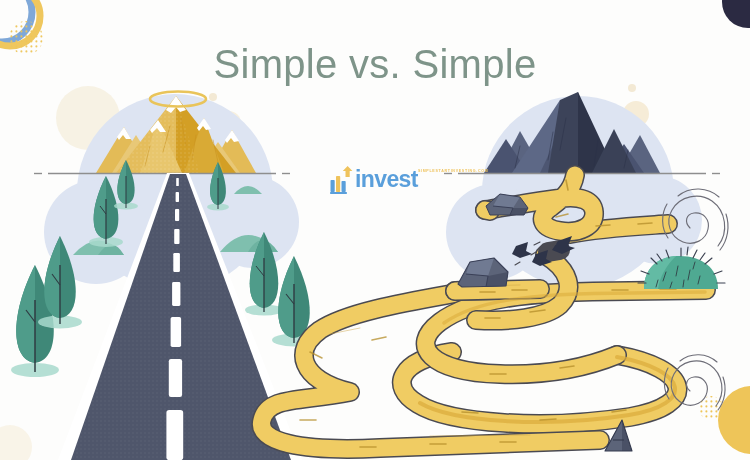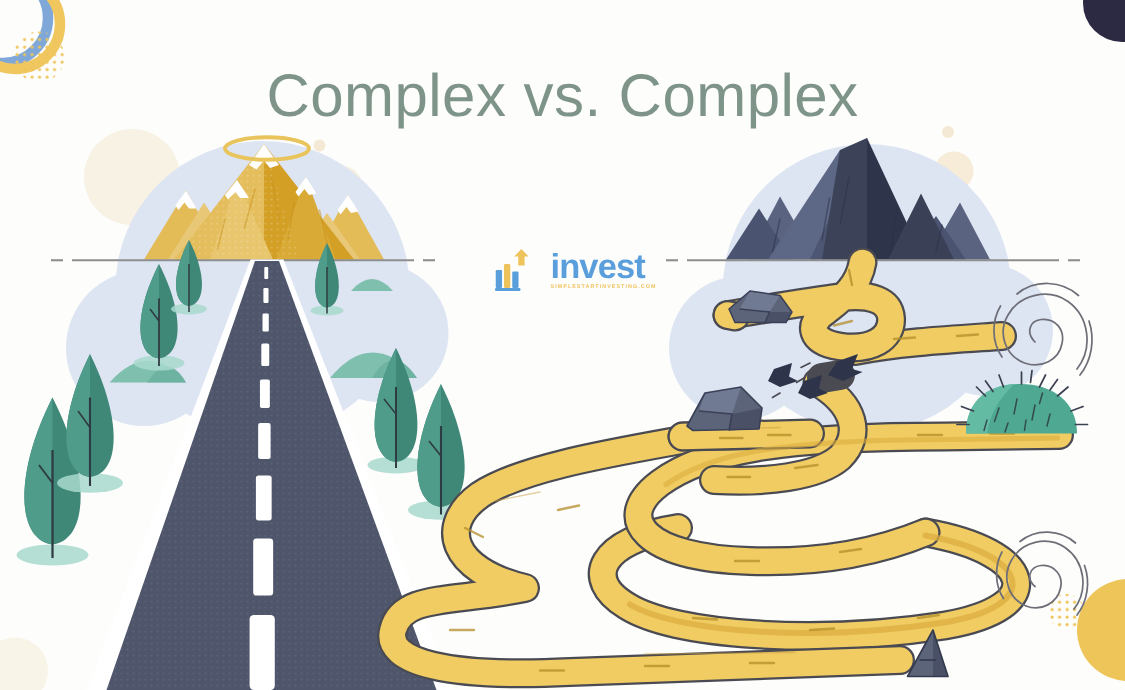--- a/index.html
+++ b/index.html
@@ -21,21 +21,21 @@
     z-index:5;
     white-space:nowrap;
   }
 
   #logo{
     position:absolute;left:330px;top:158px;width:100px;height:44px;
     z-index:6;
     display:flex;align-items:center;
   }
   #logo-mark{width:24px;height:28px;flex:0 0 auto;}
-  #logo-text-wrap{display:flex;flex-direction:column;justify-content:center;margin-left:13px;}
+  #logo-text-wrap{display:flex;flex-direction:row;justify-content:center;margin-left:1px;}
   #logo-word{
     font-size:23px;font-weight:700;color:#5a9fdb;line-height:0.95;
     letter-spacing:-0.6px;
   }
   #logo-tag{
     font-size:3.6px;font-weight:700;color:#efc35c;letter-spacing:0.7px;
     line-height:1;margin-top:1px;white-space:nowrap;
   }
 </style>
 </head>
@@ -406,21 +406,21 @@
           <path d="M605 451 L 622 420 L 622 451 Z" fill="#5c6479"></path>
           <g stroke="#343a4e" stroke-width="1.1" fill="none" stroke-linejoin="round">
             <path d="M605 451 L 622 420 L 632 451 Z"></path>
             <path d="M613 440 L 624 440"></path>
           </g>
         </g>
       </g>
     </g>
   </svg>
 
-  <div id="title">Complex vs. Complex</div>
+  <div id="title">Simple vs. Simple</div>
 
   <div id="logo">
     <svg id="logo-mark" viewBox="0 0 24 28">
       <rect x="0.5" y="14" width="4.2" height="12" rx="0.8" fill="#5a9fdb"></rect>
       <rect x="6" y="10" width="4.2" height="16" rx="0.8" fill="#efc35c"></rect>
       <rect x="11.5" y="15" width="4.2" height="11" rx="0.8" fill="#5a9fdb"></rect>
       <path d="M15.5 11 L 15.5 5 L 12.8 5 L 17.6 0 L 22.4 5 L 19.7 5 L 19.7 11 Z" fill="#efc35c"></path>
       <rect x="0" y="26" width="17" height="2" rx="0.8" fill="#5a9fdb"></rect>
     </svg>
     <div id="logo-text-wrap">

